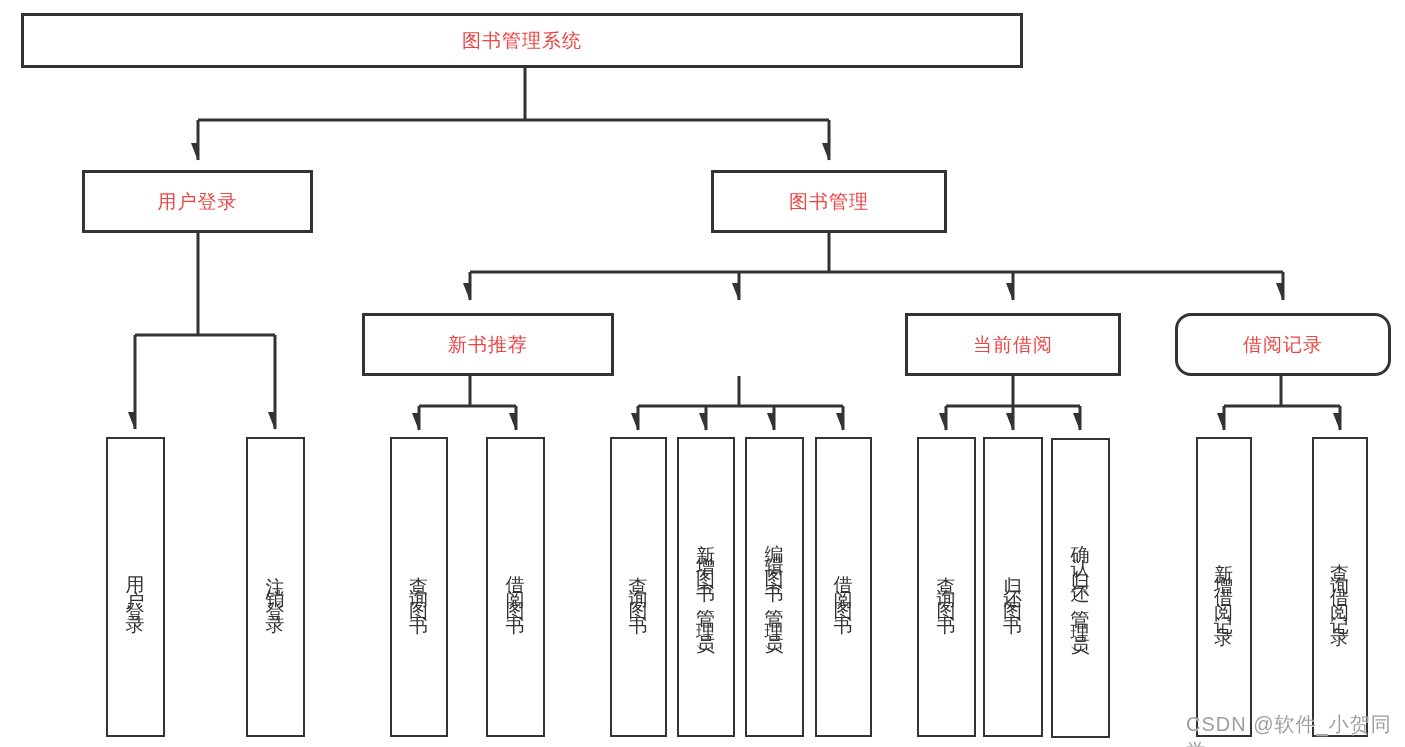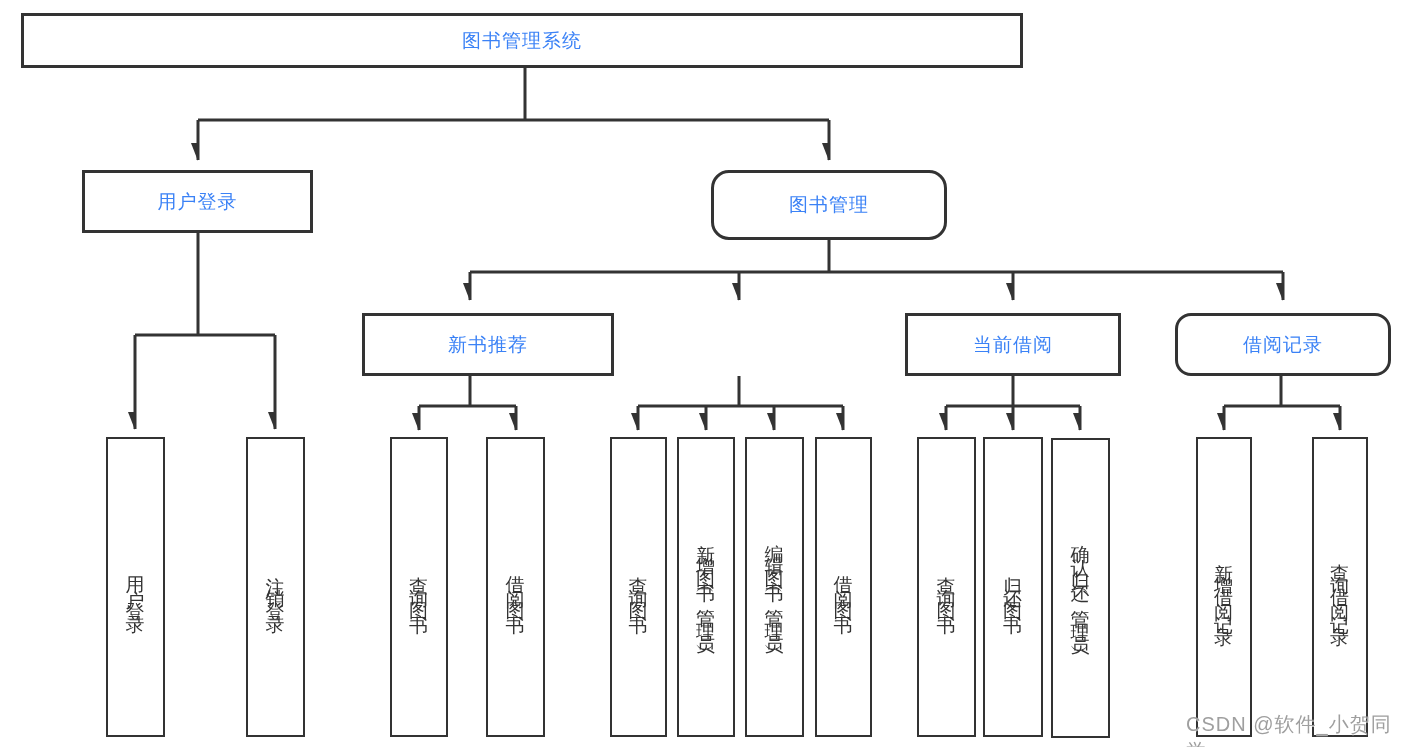--- a/index.html
+++ b/index.html
@@ -25,21 +25,21 @@
   }
   .box {
     position: absolute;
     box-sizing: border-box;
     border: 3px solid #333333;
     background: #ffffff;
     display: flex;
     align-items: center;
     justify-content: center;
     font-size: 19px;
-    color: #3b82f6;
+    color: #ef4444;
     letter-spacing: 1px;
     z-index: 2;
   }
   .vbox {
     position: absolute;
     box-sizing: border-box;
     border: 2.5px solid #333333;
     background: #ffffff;
     display: flex;
     align-items: center;
@@ -110,21 +110,21 @@
 
       <path d="M1281 376 V406 M1224 406 H1340"></path>
       <path d="M1224 406 V430" marker-end="url(#arrow)"></path>
       <path d="M1340 406 V430" marker-end="url(#arrow)"></path>
     </g>
   </svg>
 
   <div class="box" style="left:21px; top:13px; width:1002px; height:55px;">图书管理系统</div>
 
   <div class="box" style="left:82px; top:170px; width:231px; height:63px;">用户登录</div>
-  <div class="box" style="left:711px; top:170px; width:236px; height:70px;border-radius:18px;">图书管理</div>
+  <div class="box" style="left:711px; top:170px; width:236px; height:63px;">图书管理</div>
 
   <div class="box" style="left:362px; top:313px; width:252px; height:63px;">新书推荐</div>
   <div class="box" style="left:905px; top:313px; width:216px; height:63px;">当前借阅</div>
   <div class="box" style="left:1175px; top:313px; width:216px; height:63px;border-radius:16px;">借阅记录</div>
 
   <div class="vbox" style="left:106px; top:437px; width:59px; height:300px;">
     <span class="vtext">用户登录</span>
   </div>
   <div class="vbox" style="left:246px; top:437px; width:59px; height:300px;">
     <span class="vtext">注销登录</span>

